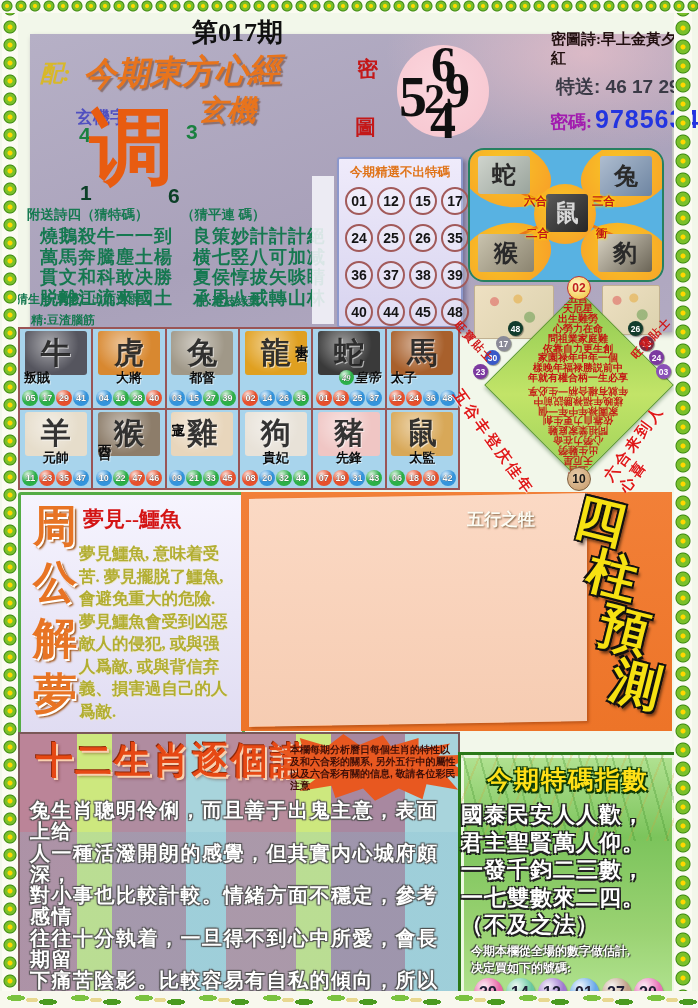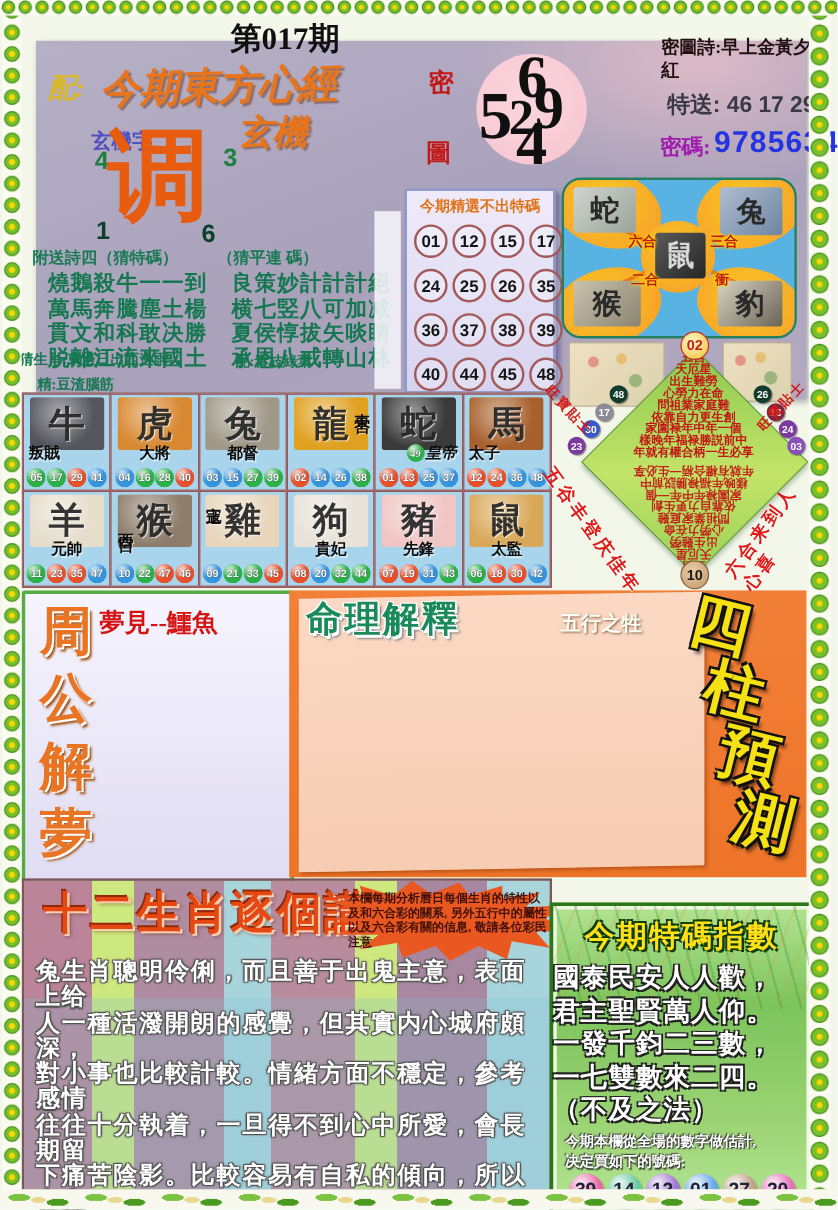--- a/index.html
+++ b/index.html
@@ -456,25 +456,25 @@
         </div>
       </div>
     </div>
 
   <div class="abs dream">
     <div class="dream-vtitle kai" id="dream-vtitle">周
 公
 解
 夢</div>
     <div class="dream-title kai">夢見--鱷魚</div>
+    <div class="dream-body kai">夢見鱷魚, 意味着受苦. 夢見擺脱了鱷魚, 會避免重大的危險. 夢見鱷魚會受到凶惡敵人的侵犯, 或與强人爲敵, 或與背信弃義、損害過自己的人爲敵.</div>
   </div>
 
   <div class="abs ml-wrap">
     <div class="ml-pink"></div>
-    <div class="ml-title kai">命理解釋</div>
     <div class="ml-sub kai">五行之牲</div>
     <div class="sizhu kai" id="sizhu">
         <div class="szc" style="margin-left: 4px;">四</div>
         <div class="szc" style="margin-left: 16px;">柱</div>
         <div class="szc" style="margin-left: 28px;">預</div>
         <div class="szc" style="margin-left: 40px;">測</div>
       </div>
   </div>
 
   <div class="abs talk">

